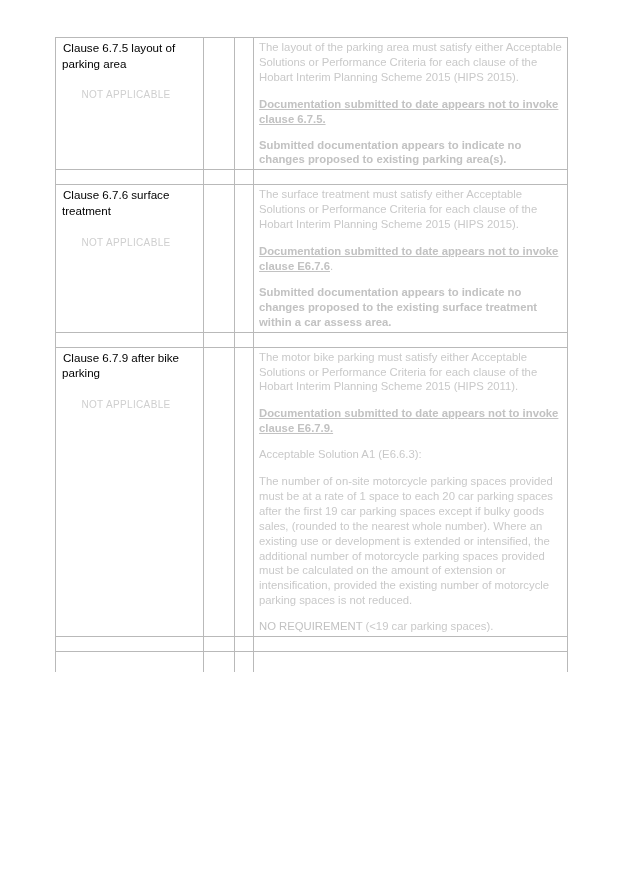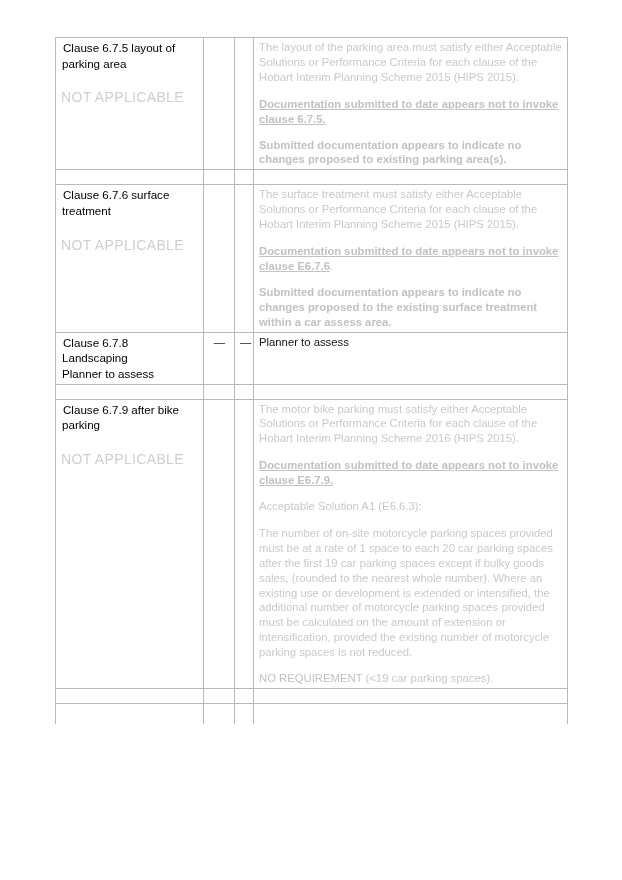--- a/index.html
+++ b/index.html
@@ -53,23 +53,23 @@
     padding-left: 2px;
   }
   .clause-sub {
     font-size: 11.6px;
     color: #000000;
     line-height: 1.35;
     padding-left: 1px;
   }
   .clause-status {
     margin-top: 17px;
-    text-align: left;
+    text-align: center;
     color: #cfcfcf;
-    font-size: 14px;
+    font-size: 10px;
     letter-spacing: 0.35px;
     padding-right: 8px;
   }
 
   
   .mark-cell {
     text-align: center;
     color: #1a1a1a;
     font-size: 11.6px;
     padding-top: 3px;
@@ -152,49 +152,37 @@
         <td class="mark-cell"></td>
         <td class="response-cell">
           <p class="resp-plain">The surface treatment must satisfy either Acceptable Solutions or Performance Criteria for each clause of the Hobart Interim Planning Scheme 2015 (HIPS 2015).</p>
           <p><span class="resp-strong">Documentation submitted to date appears not to invoke clause E6.7.6</span><span class="resp-plain">.</span></p>
           <div class="resp-gap"></div>
           <p class="resp-bold">Submitted documentation appears to indicate no changes proposed to the existing surface treatment within a car assess area.</p>
         </td>
       </tr>
 
 
-      <tr>
-        <td class="clause-cell">
-          <div class="clause-title">Clause 6.7.8</div>
-          <div class="clause-sub">Landscaping</div>
-          <div class="clause-sub">Planner to assess</div>
-        </td>
-        <td class="mark-cell">—</td>
-        <td class="mark-cell">—</td>
-        <td>
-          <p style="color:#111;margin:0;">Planner to assess</p>
-        </td>
-      </tr>
       <tr class="spacer-row">
         <td></td>
         <td></td>
         <td></td>
         <td></td>
       </tr>
 
       <tr>
         <td class="clause-cell">
           <div class="clause-title">Clause 6.7.9 after bike</div>
           <div class="clause-sub">parking</div>
           <div class="clause-status">NOT APPLICABLE</div>
         </td>
         <td class="mark-cell"></td>
         <td class="mark-cell"></td>
         <td class="response-cell">
-          <p class="resp-plain">The motor bike parking must satisfy either Acceptable Solutions or Performance Criteria for each clause of the Hobart Interim Planning Scheme 2016 (HIPS 2015).</p>
+          <p class="resp-plain">The motor bike parking must satisfy either Acceptable Solutions or Performance Criteria for each clause of the Hobart Interim Planning Scheme 2015 (HIPS 2011).</p>
           <p class="resp-strong">Documentation submitted to date appears not to invoke clause E6.7.9.</p>
           <div class="resp-gap"></div>
           <p class="resp-uline">Acceptable Solution A1 (E6.6.3):</p>
           <p class="resp-plain">The number of on-site motorcycle parking spaces provided must be at a rate of 1 space to each 20 car parking spaces after the first 19 car parking spaces except if bulky goods sales, (rounded to the nearest whole number). Where an existing use or development is extended or intensified, the additional number of motorcycle parking spaces provided must be calculated on the amount of extension or intensification, provided the existing number of motorcycle parking spaces is not reduced.</p>
           <div class="resp-gap"></div>
           <p class="resp-noreq"><b>NO REQUIREMENT</b><span class="resp-plain"> (&lt;19 car parking spaces).</span></p>
         </td>
       </tr>
       <tr class="spacer-row">
         <td></td>

